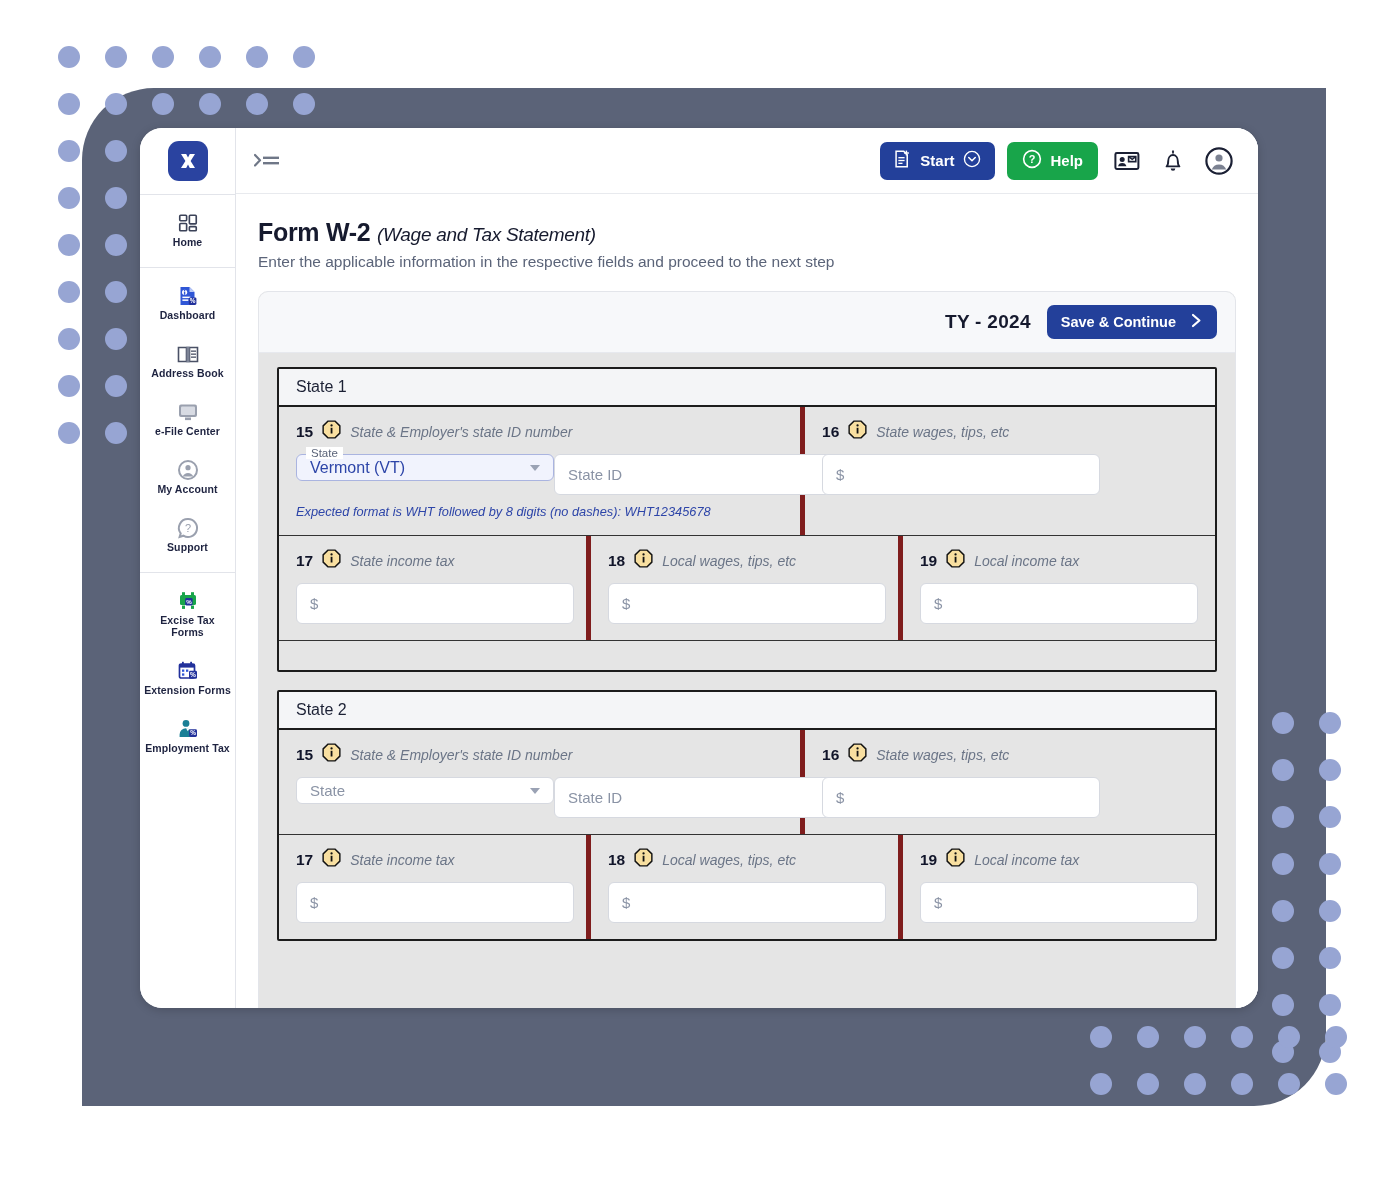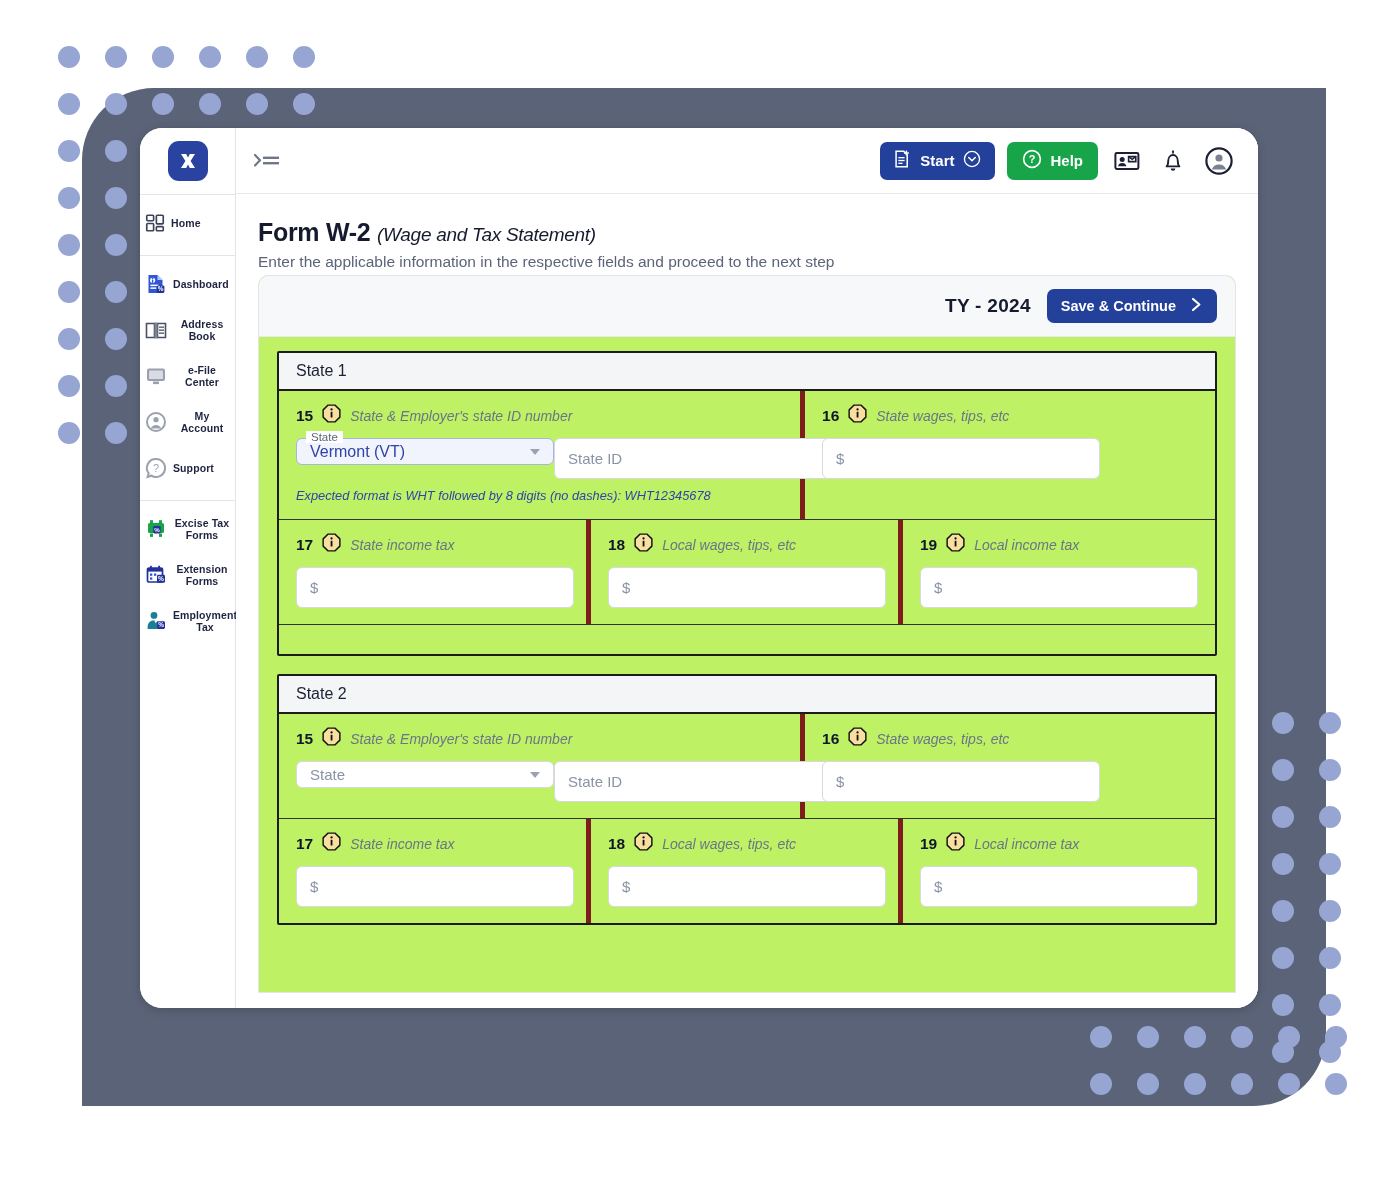--- a/index.html
+++ b/index.html
@@ -62,21 +62,21 @@
     width: 40px; height: 40px; border-radius: 11px;
     background: #2a43a0;
     display:flex; align-items:center; justify-content:center;
   }
   .logo svg { display:block; }
   .side-group { width: 100%; border-top: 1px solid #e2e4ea; padding: 4px 0 10px; }
   .side-group.first { border-top: 1px solid #e2e4ea; }
   .side-item {
     width: 100%;
     padding: 11px 4px 9px;
-    display:flex; align-items:center; gap:5px;
+    display:flex; flex-direction:column; align-items:center; 
     cursor: pointer;
   }
   .side-ico { height: 26px; display:flex; align-items:center; justify-content:center; }
   .side-label {
     font-size: 10.5px; line-height: 12px; text-align:center;
     color: #1e2340; font-weight: 700; letter-spacing: .1px;
   }
 
   
   .main { flex: 1 1 auto; display:flex; flex-direction:column; min-width:0; background:#fff; }
@@ -107,24 +107,24 @@
   }
   .icon-btn { width: 34px; height: 34px; display:flex; align-items:center; justify-content:center; cursor:pointer; }
 
   
   .content { flex:1 1 auto; overflow:hidden; padding: 24px 22px 0 22px; background:#fff; }
   .page-title { font-size: 25px; font-weight: 700; color:#161a2e; letter-spacing:-.3px; }
   .page-title .sub { font-size: 19px; font-weight: 400; font-style: italic; color:#161a2e; }
   .page-desc { margin-top: 6px; font-size: 15.5px; color:#5b6479; }
 
   .card {
-    margin-top: 4px;
+    margin-top: 20px;
     border: 1px solid #e3e5ea;
     border-radius: 10px 10px 0 0;
-    background: #bef264;
+    background: #e5e5e5;
     overflow: hidden;
     height: 718px;
   }
   .card-head {
     background: #f7f8fa;
     padding: 13px 18px;
     display:flex; align-items:center; justify-content:flex-end; gap:16px;
     border-bottom: 1px solid #e7e9ee;
   }
   .ty { font-size: 19px; font-weight: 700; color:#161a2e; letter-spacing:.3px; }

